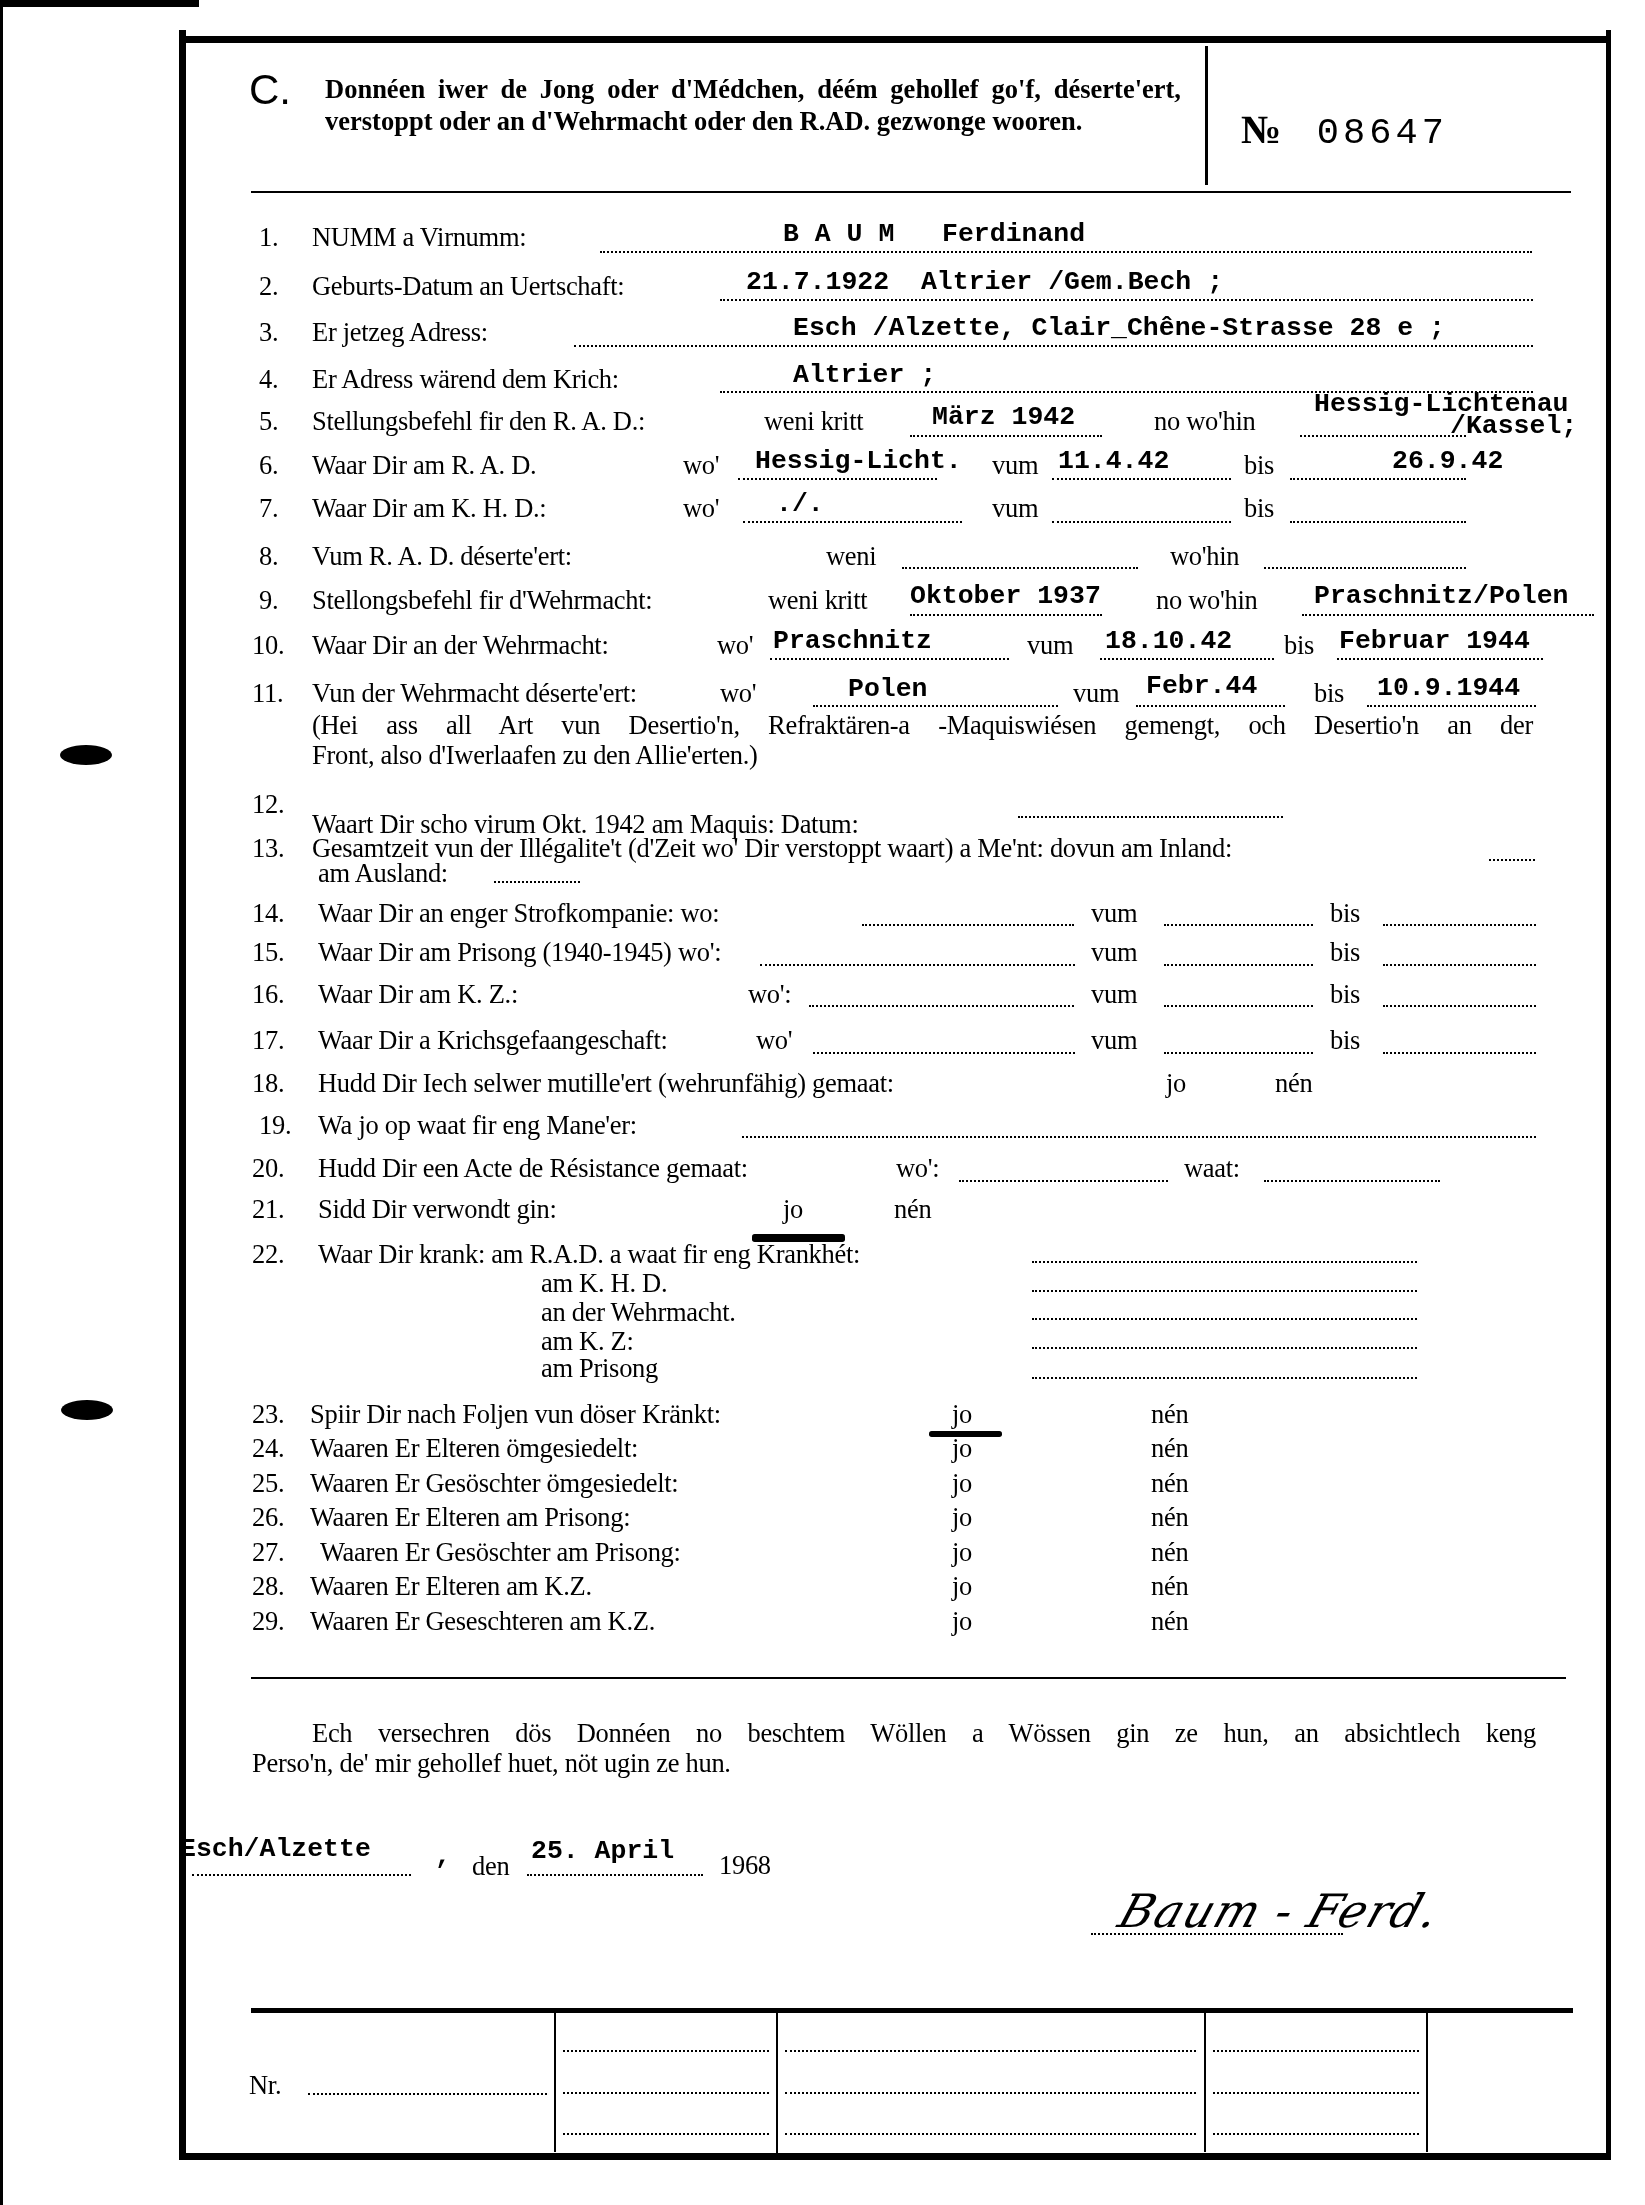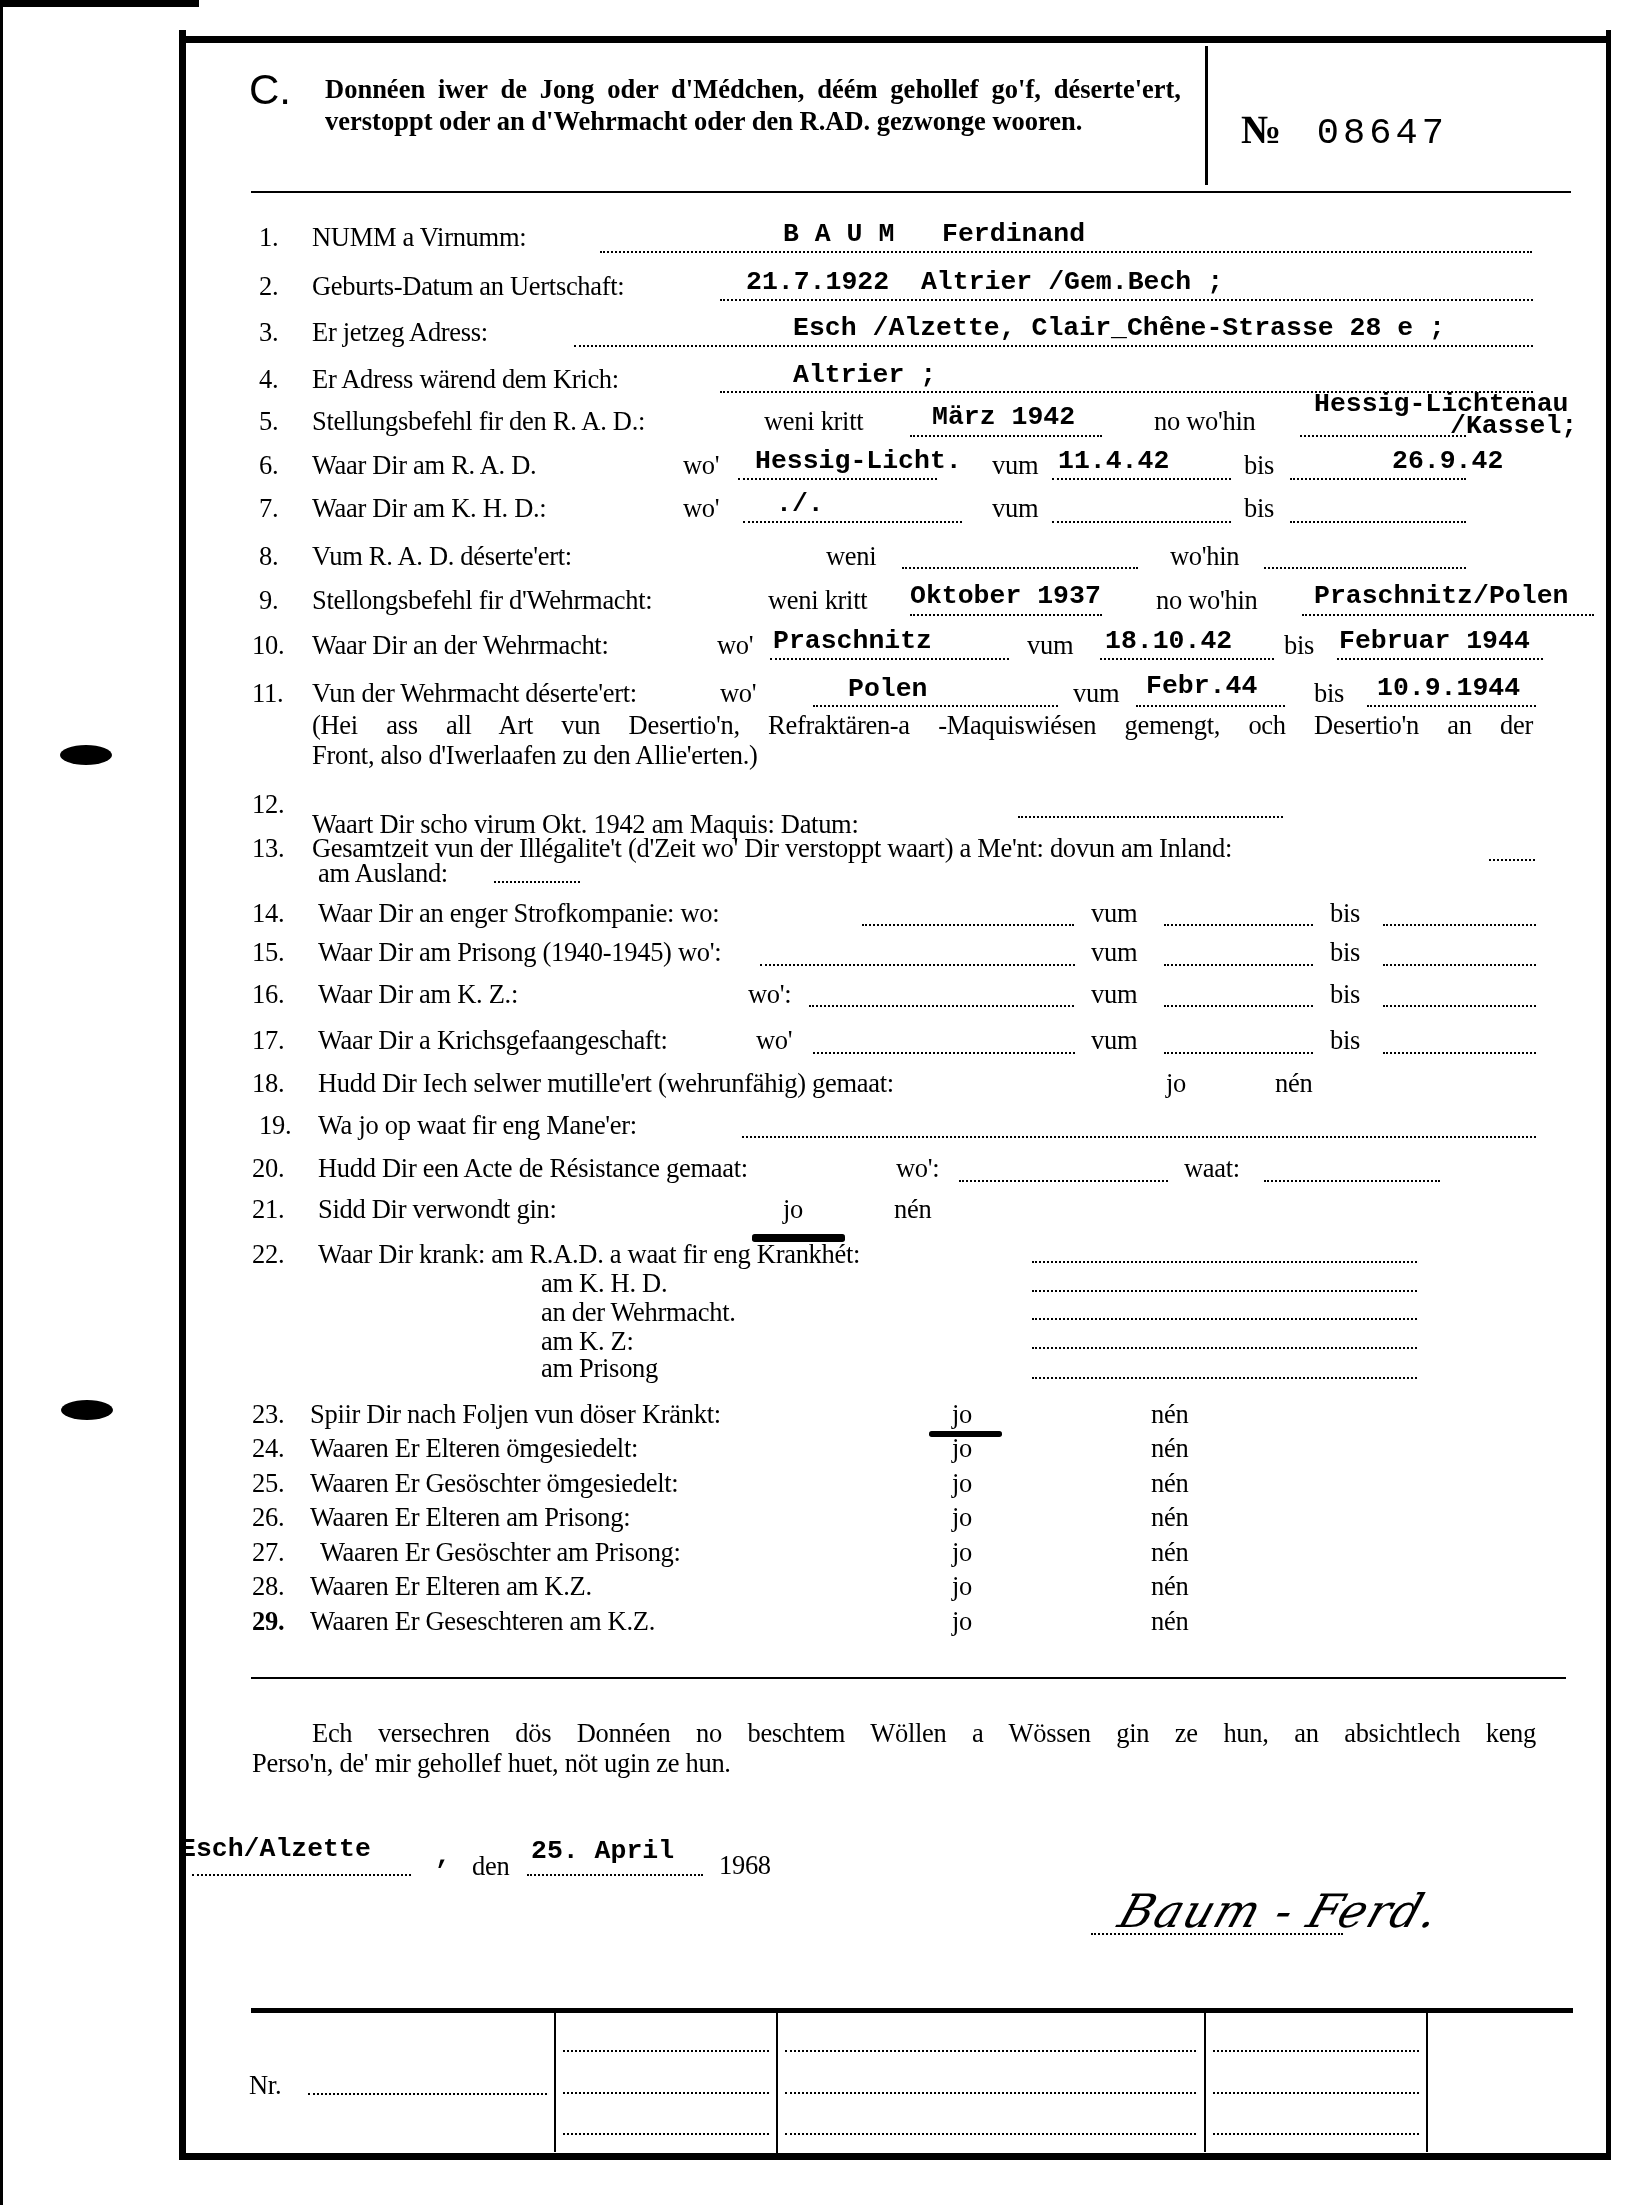--- a/index.html
+++ b/index.html
@@ -236,21 +236,21 @@
 <div class="abs form-label" style="left:252px;top:1537px;">27.</div>
 <div class="abs form-label" style="left:304px;top:1537px;margin-left:16px;">Waaren Er Gesöschter am Prisong:</div>
 <div class="abs form-label" style="left:952px;top:1537px;">jo</div>
 <div class="abs form-label" style="left:1151px;top:1537px;">nén</div>
 
 <div class="abs form-label" style="left:252px;top:1571px;">28.</div>
 <div class="abs form-label" style="left:310px;top:1571px;">Waaren Er Elteren am K.Z.</div>
 <div class="abs form-label" style="left:952px;top:1571px;">jo</div>
 <div class="abs form-label" style="left:1151px;top:1571px;">nén</div>
 
-<div class="abs form-label" style="left:252px;top:1606px;font-weight:bold;">29.</div>
+<div class="abs form-label" style="left:252px;top:1606px;">29.</div>
 <div class="abs form-label" style="left:310px;top:1606px;">Waaren Er Geseschteren am K.Z.</div>
 <div class="abs form-label" style="left:952px;top:1606px;">jo</div>
 <div class="abs form-label" style="left:1151px;top:1606px;">nén</div>
 
 <div class="hline" style="left:251px;top:1677px;width:1315px;height:2px;"></div>
 <div class="abs form-label" style="left:312px;top:1718px;width:1224px;text-align:justify;text-align-last:justify;">Ech versechren dös Donnéen no beschtem Wöllen a Wössen gin ze hun, an absichtlech keng</div>
 <div class="abs form-label" style="left:252px;top:1748px;">Perso'n, de' mir gehollef huet, nöt ugin ze hun.</div>
 
 <div class="abs typed" style="left:180px;top:1834px;">Esch/Alzette</div>
 <div class="dots" style="left:192px;top:1874px;width:219px;"></div>

